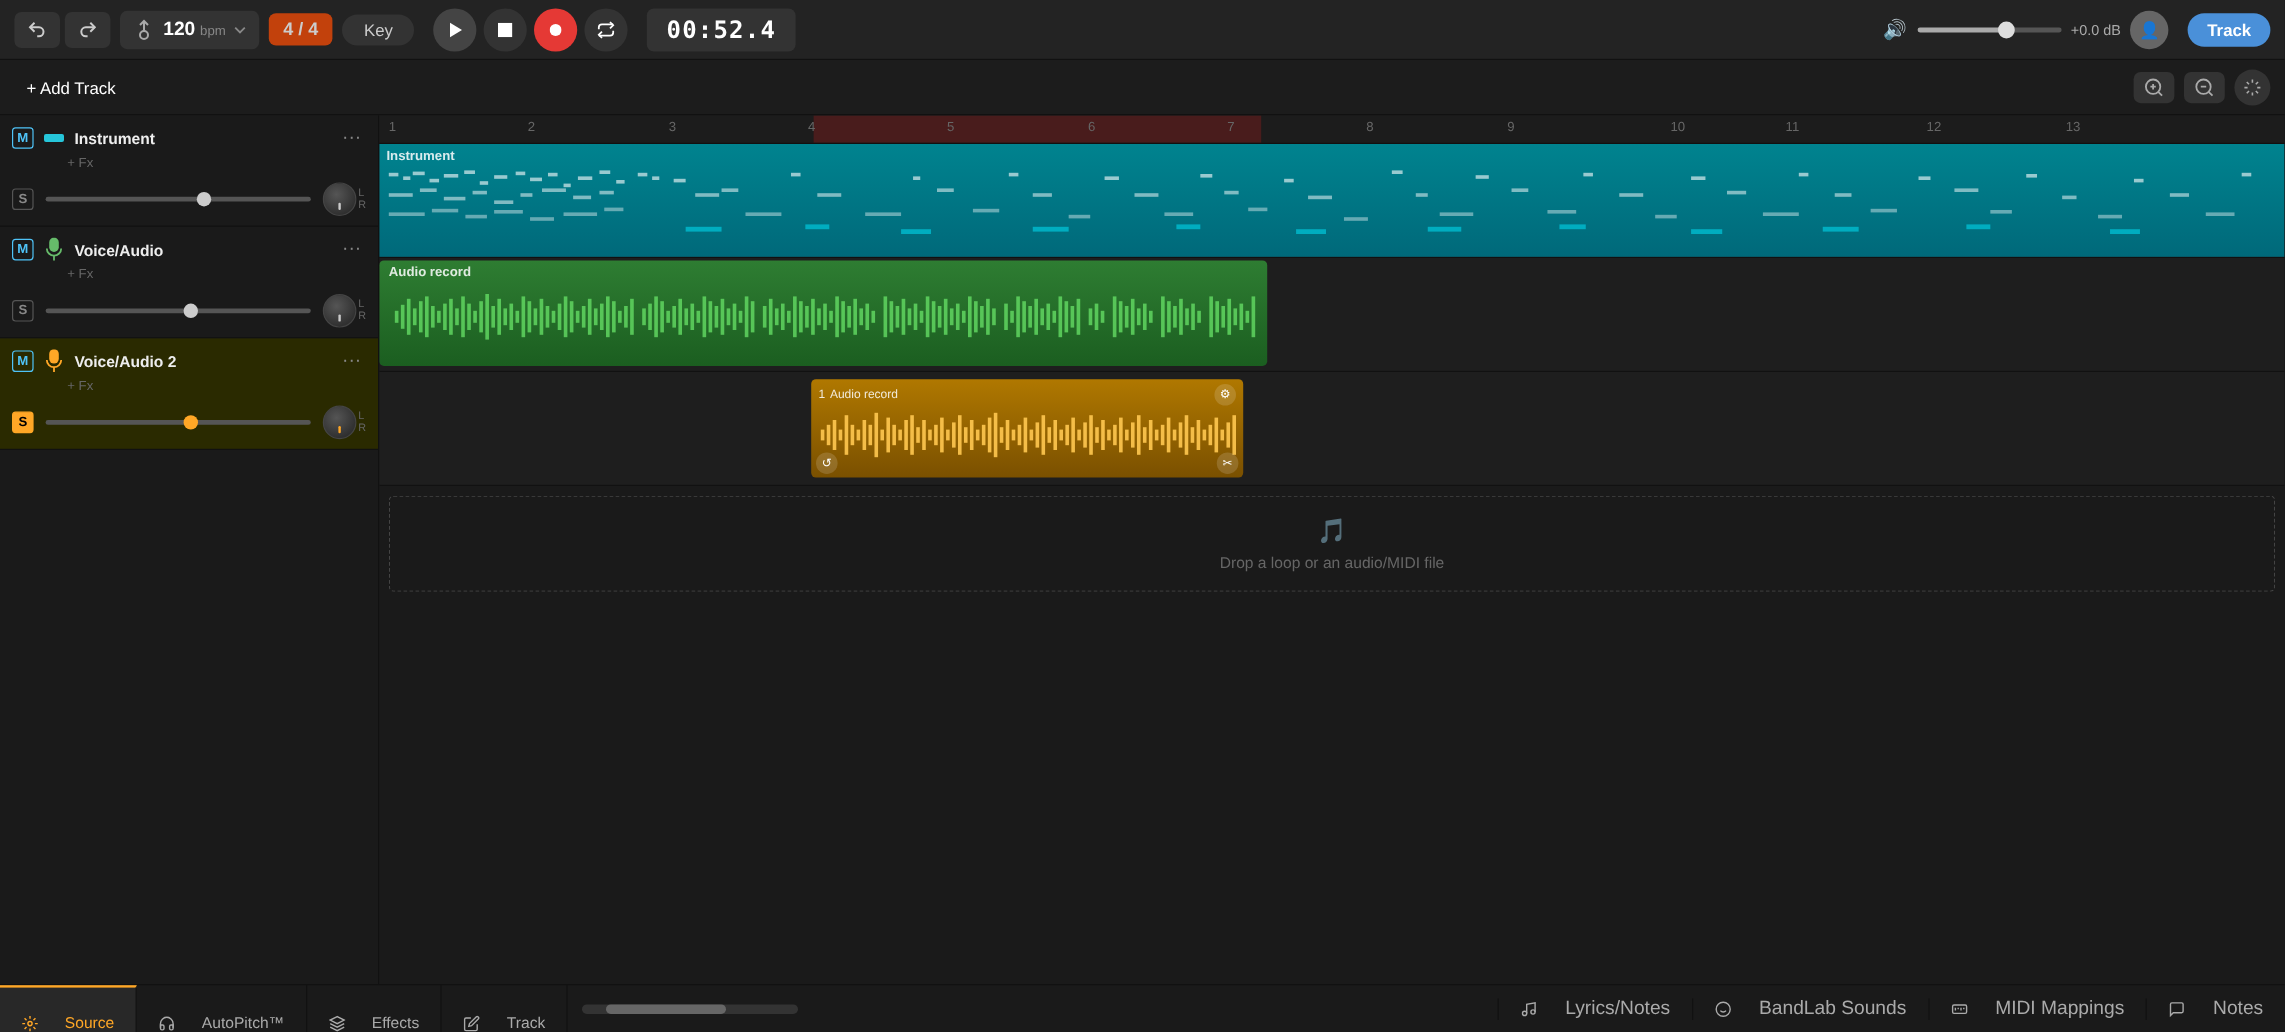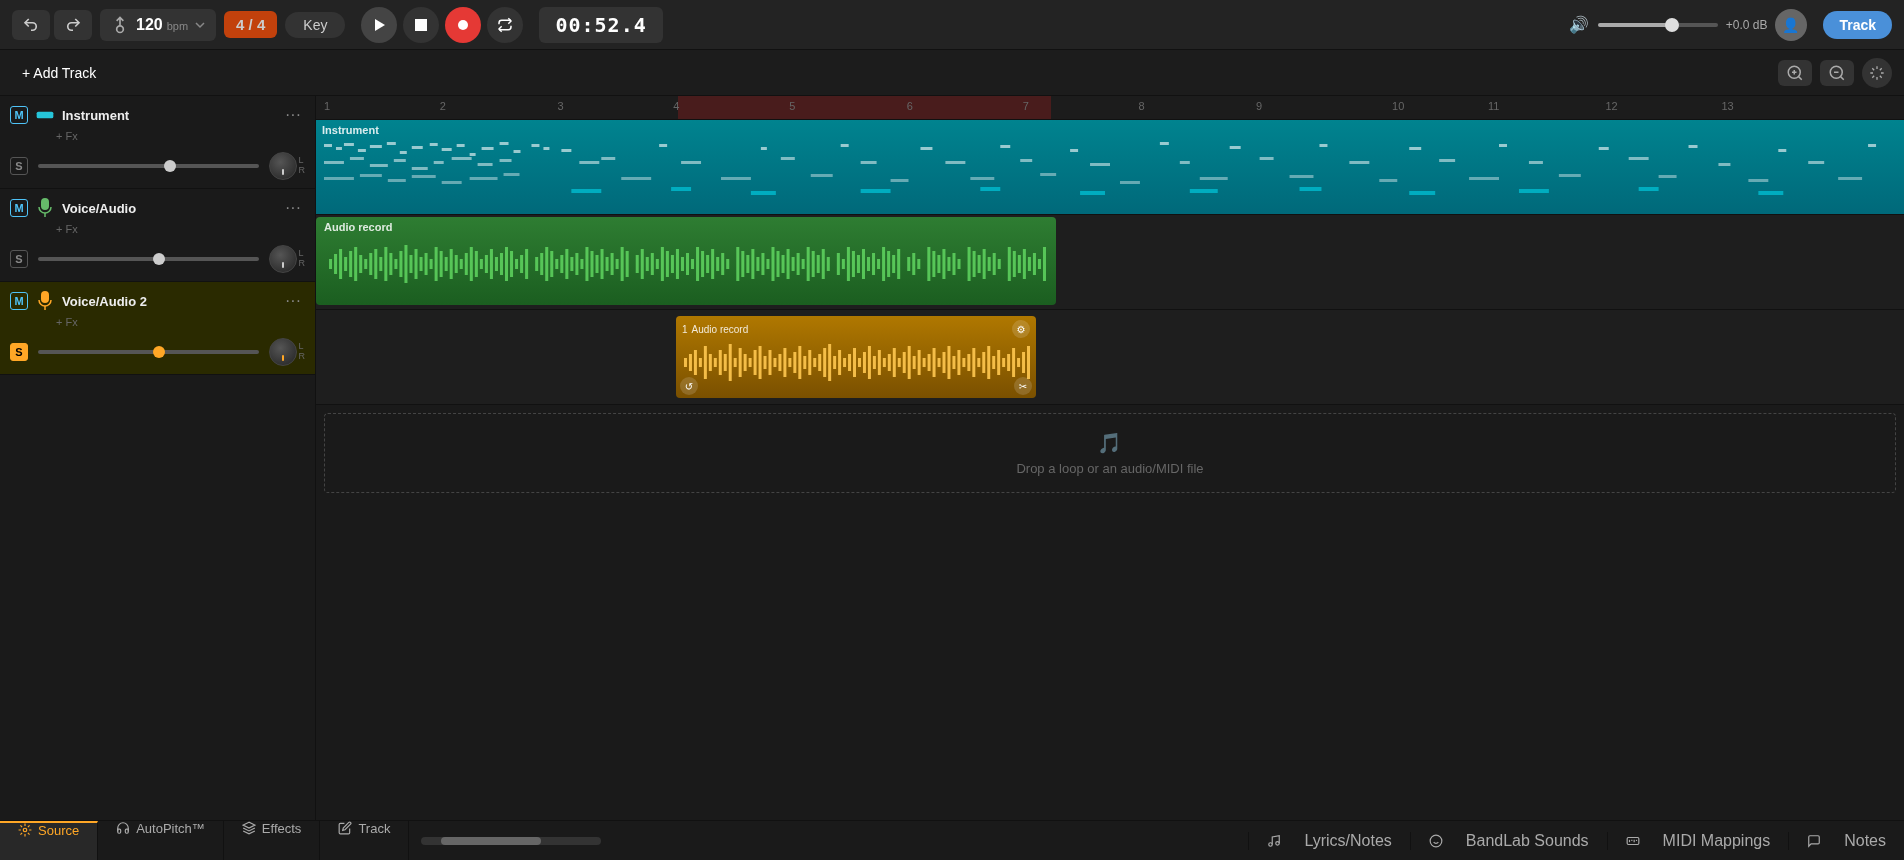--- a/index.html
+++ b/index.html
@@ -514,22 +514,22 @@
       height: 40px;
       background: #1a1a1a;
       border-top: 1px solid #111;
       display: flex;
       align-items: center;
       padding: 0;
       flex-shrink: 0;
     }
     .bottom-btn {
       display: flex;
-      align-items: flex-start;
-      gap: 6px;
+      align-items: flex-end;
+      gap: 22px;
       padding: 0 18px;
       height: 100%;
       font-size: 13px;
       color: #aaa;
       cursor: pointer;
       border-right: 1px solid #111;
     }
     .bottom-btn.active {
       background: #282828;
       color: #ffa726;

